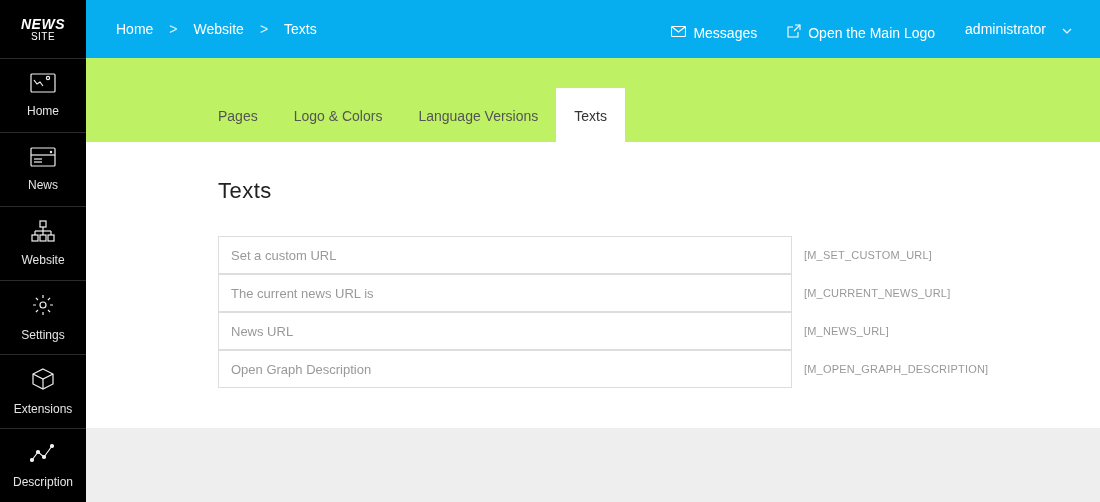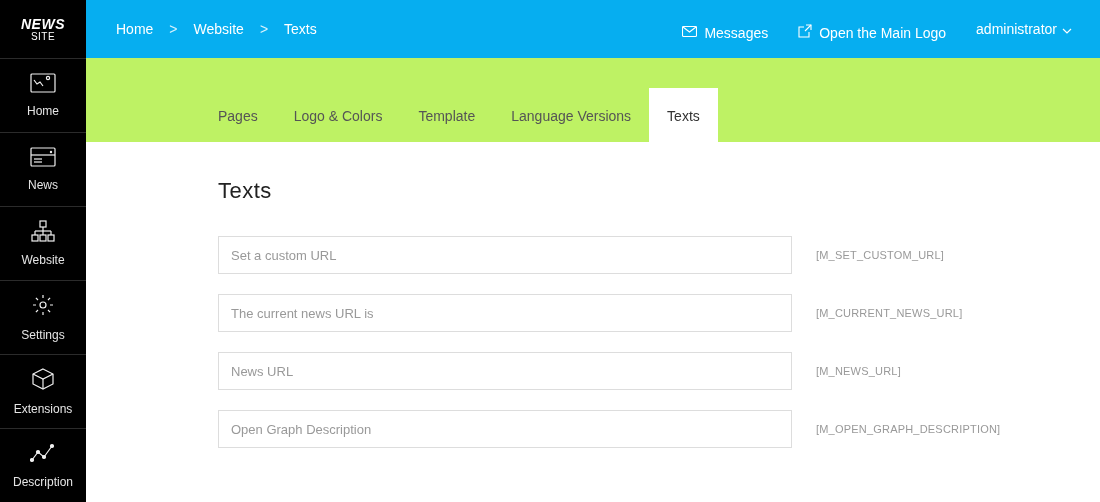--- a/index.html
+++ b/index.html
@@ -99,21 +99,21 @@
     .top-action {
       display: flex;
       align-items: center;
       gap: 7px;
       cursor: pointer;
       margin-top: 7px;
     }
     .user {
       display: flex;
       align-items: center;
-      gap: 5px;
+      gap: 16px;
       cursor: pointer;
     }
     .content-wrap {
       flex: 1;
       overflow: auto;
     }
     .tabs {
       display: flex;
       padding-left: 114px;
       padding-top: 30px;
@@ -141,22 +141,22 @@
     .page-title {
       font-size: 22px;
       font-weight: 300;
       color: #222;
       margin-bottom: 32px;
       letter-spacing: 0.5px;
     }
     .form-row {
       display: flex;
       align-items: center;
-      margin-bottom: 20px;
-      gap: 24px;
+      margin-bottom: 0;
+      gap: 12px;
     }
     .text-input {
       width: 574px;
       height: 38px;
       border: 1px solid #ddd;
       padding: 0 12px;
       font-size: 13px;
       color: #333;
       outline: none;
     }
@@ -292,21 +292,20 @@
             </svg>
           </span>
         </div>
       </div>
     </div>
 
     <div class="content-wrap">
       <div class="tabs">
         <div class="tab">Pages</div>
         <div class="tab">Logo &amp; Colors</div>
-        <div class="tab">Template</div>
         <div class="tab">Language Versions</div>
         <div class="tab active">Texts</div>
       </div>
 
       <div class="panel">
         <div class="panel-inner">
           <h1 class="page-title">Texts</h1>
 
           <div class="form-row">
             <input class="text-input" placeholder="Set a custom URL" style="">

